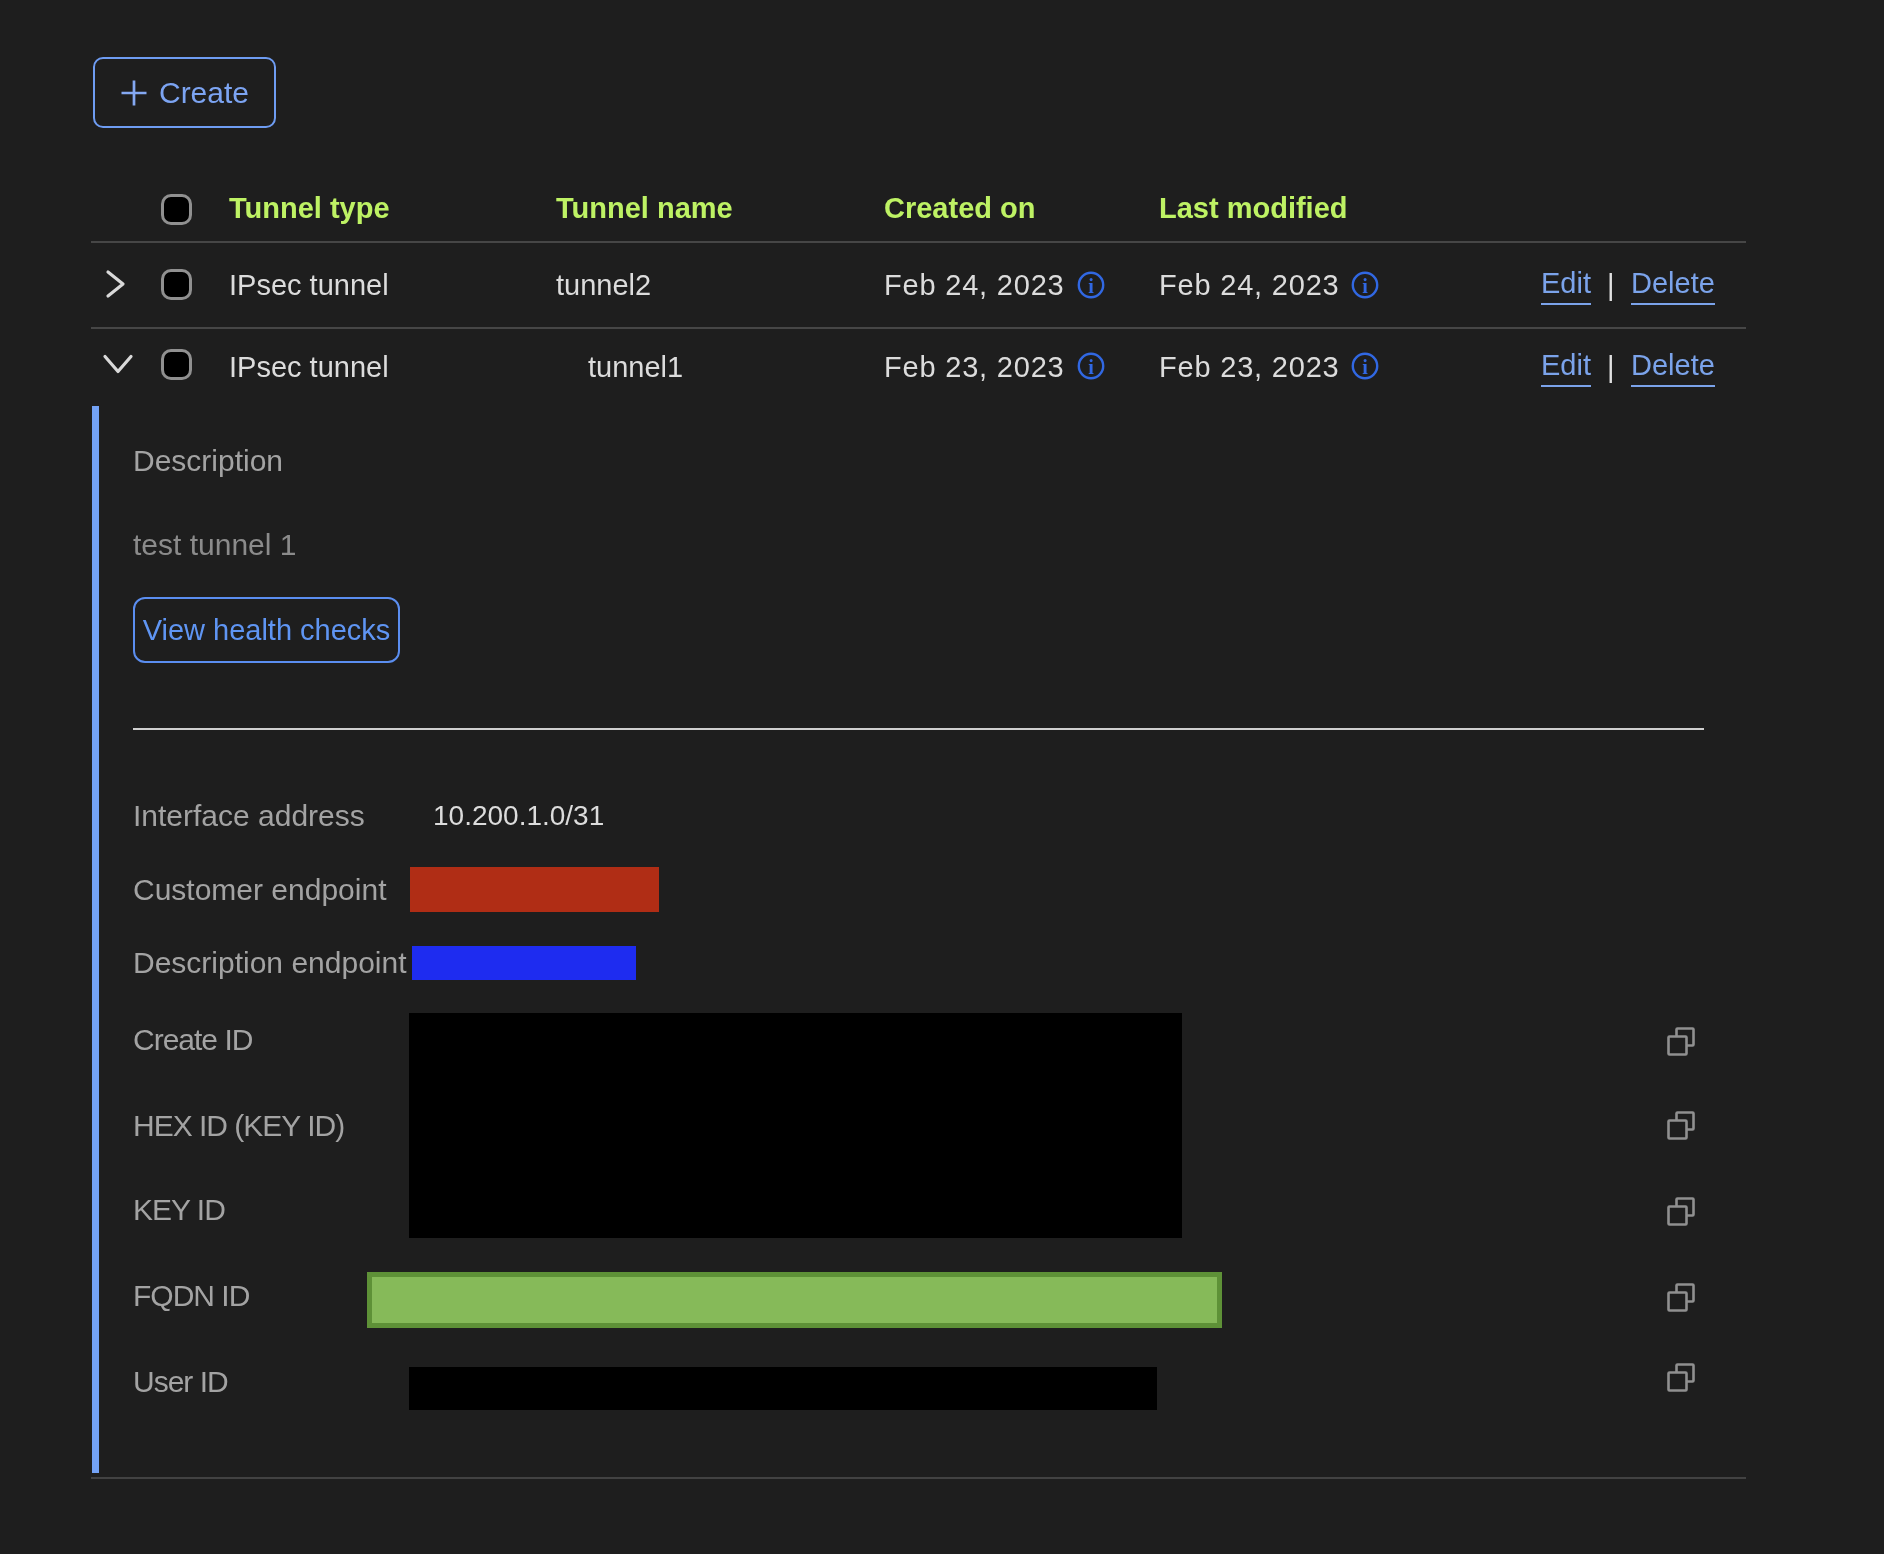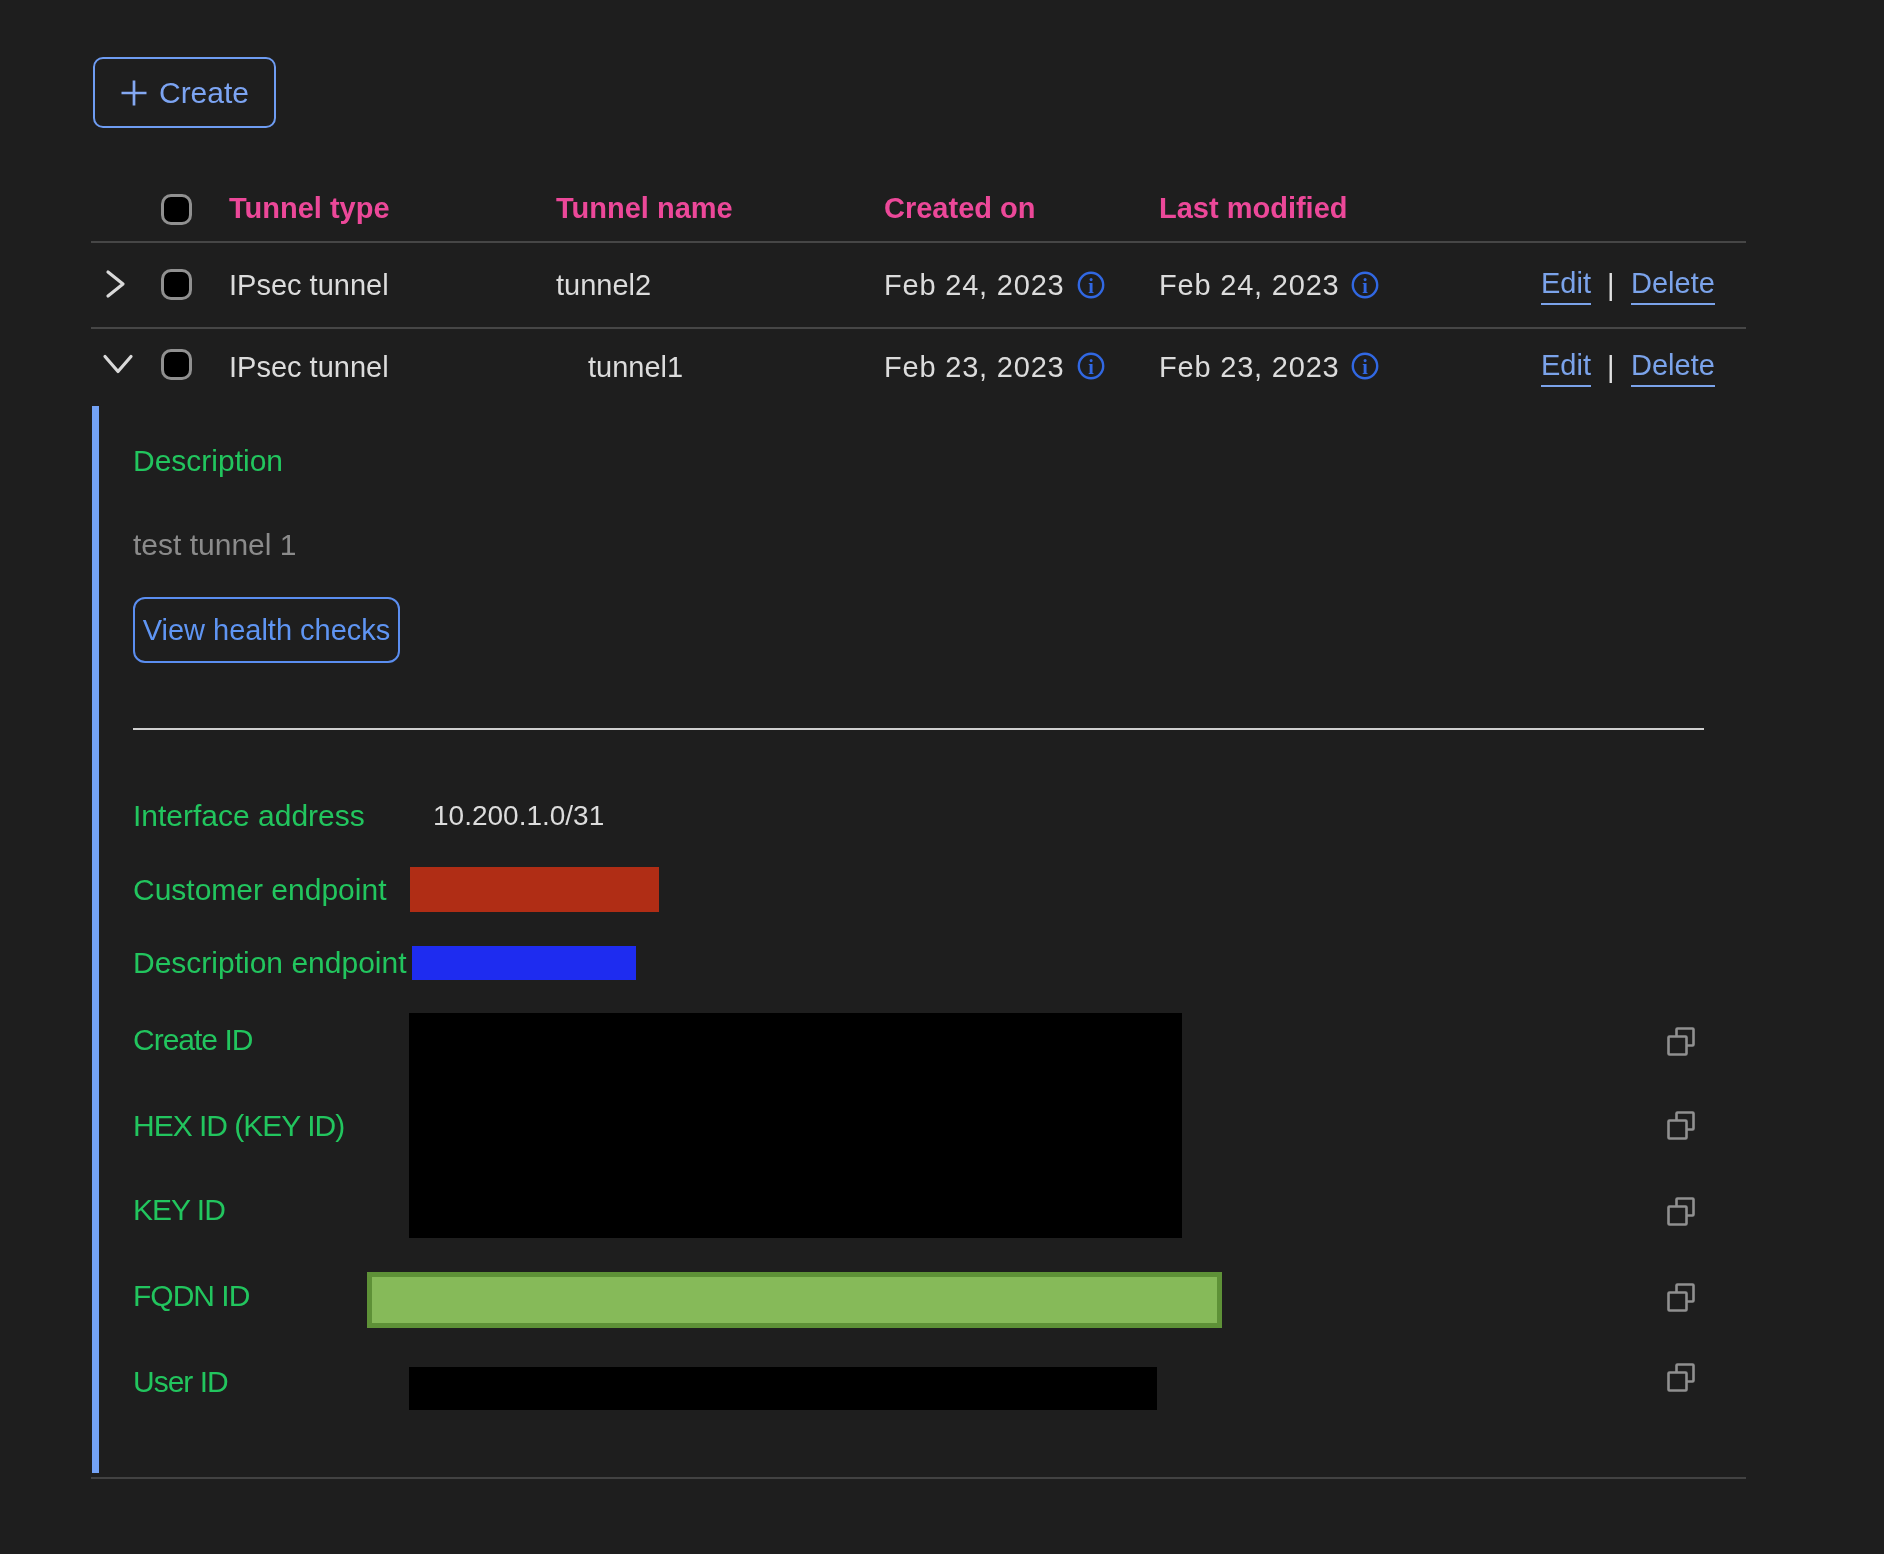--- a/index.html
+++ b/index.html
@@ -1,21 +1,21 @@
 <!DOCTYPE html>
 <html><head>
 <meta charset="utf-8">
 <style>
   html,body{margin:0;padding:0;}
   body{-webkit-font-smoothing:antialiased;width:1884px;height:1554px;background:#1e1e1e;font-family:"Liberation Sans",sans-serif;position:relative;overflow:hidden;}
   .abs{position:absolute;}
   .t{position:absolute;font-size:29px;line-height:30px;color:#dcdcdc;white-space:nowrap;}
-  .lbl{position:absolute;font-size:30px;line-height:30px;color:#22c55e;white-space:nowrap;}
+  .lbl{position:absolute;font-size:30px;line-height:30px;color:#a3a3a3;white-space:nowrap;}
   .date{letter-spacing:0.8px;}
-  .th{position:absolute;font-size:29px;line-height:30px;font-weight:700;color:#ec4899;white-space:nowrap;}
+  .th{position:absolute;font-size:29px;line-height:30px;font-weight:700;color:#bef264;white-space:nowrap;}
   .muted{color:#8b8b8b;}
   .hline{position:absolute;height:2px;background:#464646;}
   .link{position:absolute;font-size:29px;line-height:30px;color:#7ba3ea;white-space:nowrap;border-bottom:2px solid #7ba3ea;padding-bottom:5px;}
   .cb{position:absolute;width:31px;height:31px;background:#000;border:3px solid #909090;border-radius:10px;box-sizing:border-box;}
 </style>
 </head>
 <body>
 
 <div class="abs" style="left:93px;top:57px;width:183px;height:71px;border:2px solid #6e9cf2;border-radius:10px;box-sizing:border-box;display:flex;align-items:center;justify-content:center;">
   <svg width="28" height="28" viewBox="0 0 28 28" style="margin-right:11px;">

